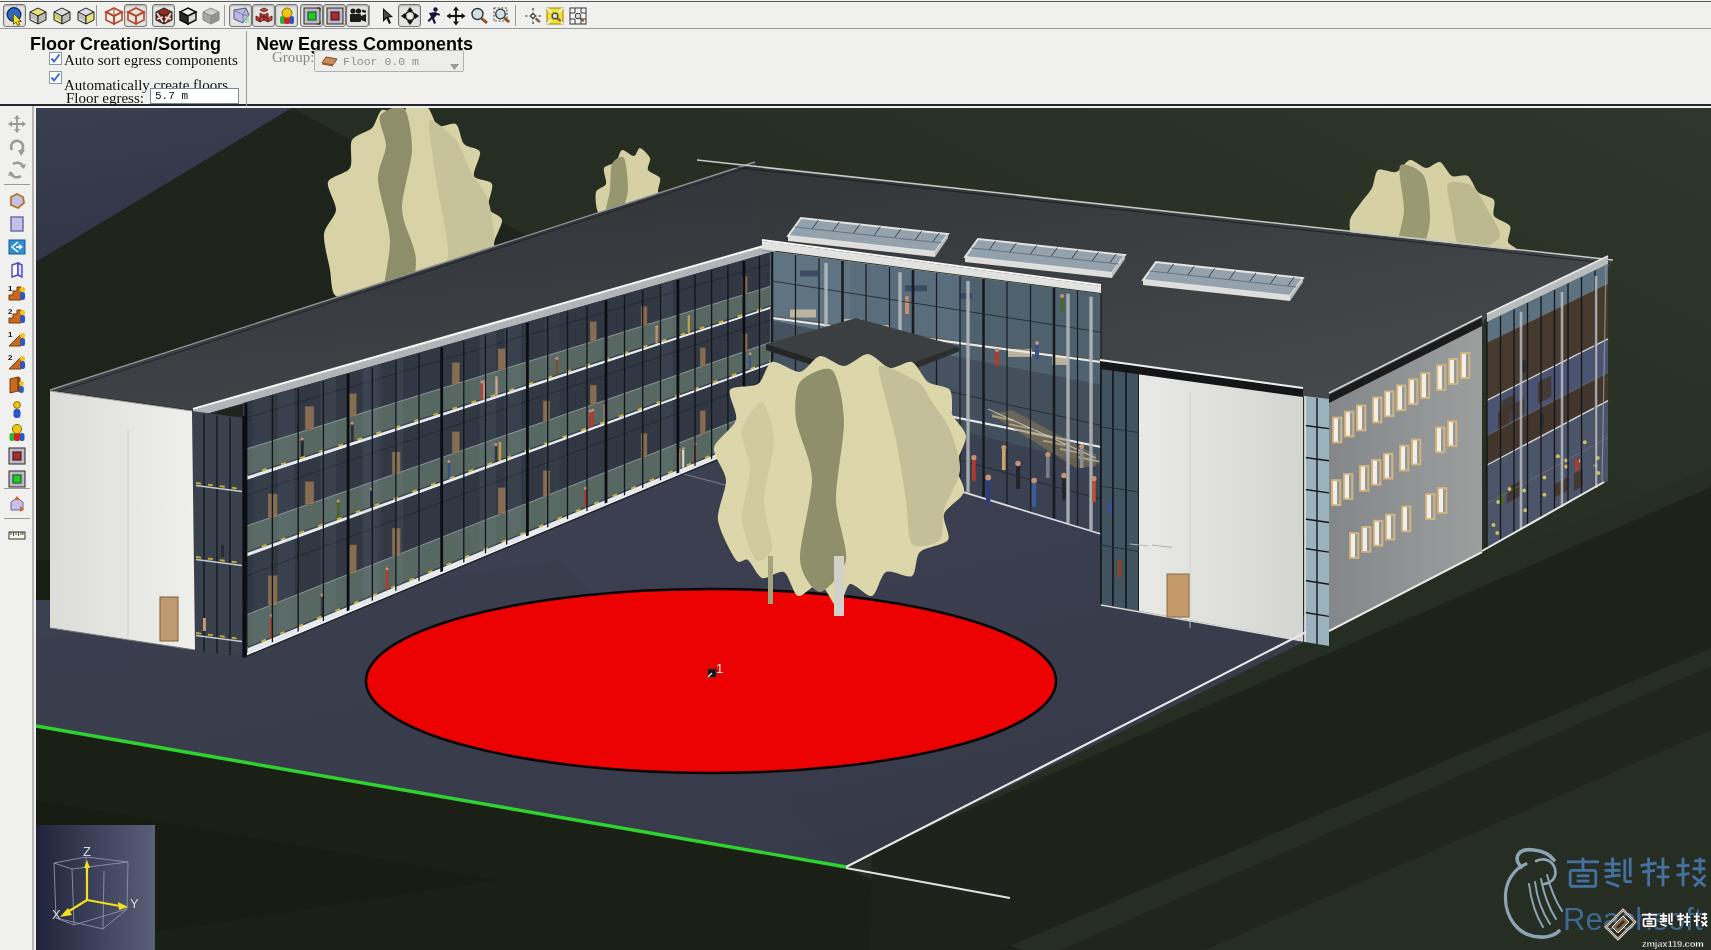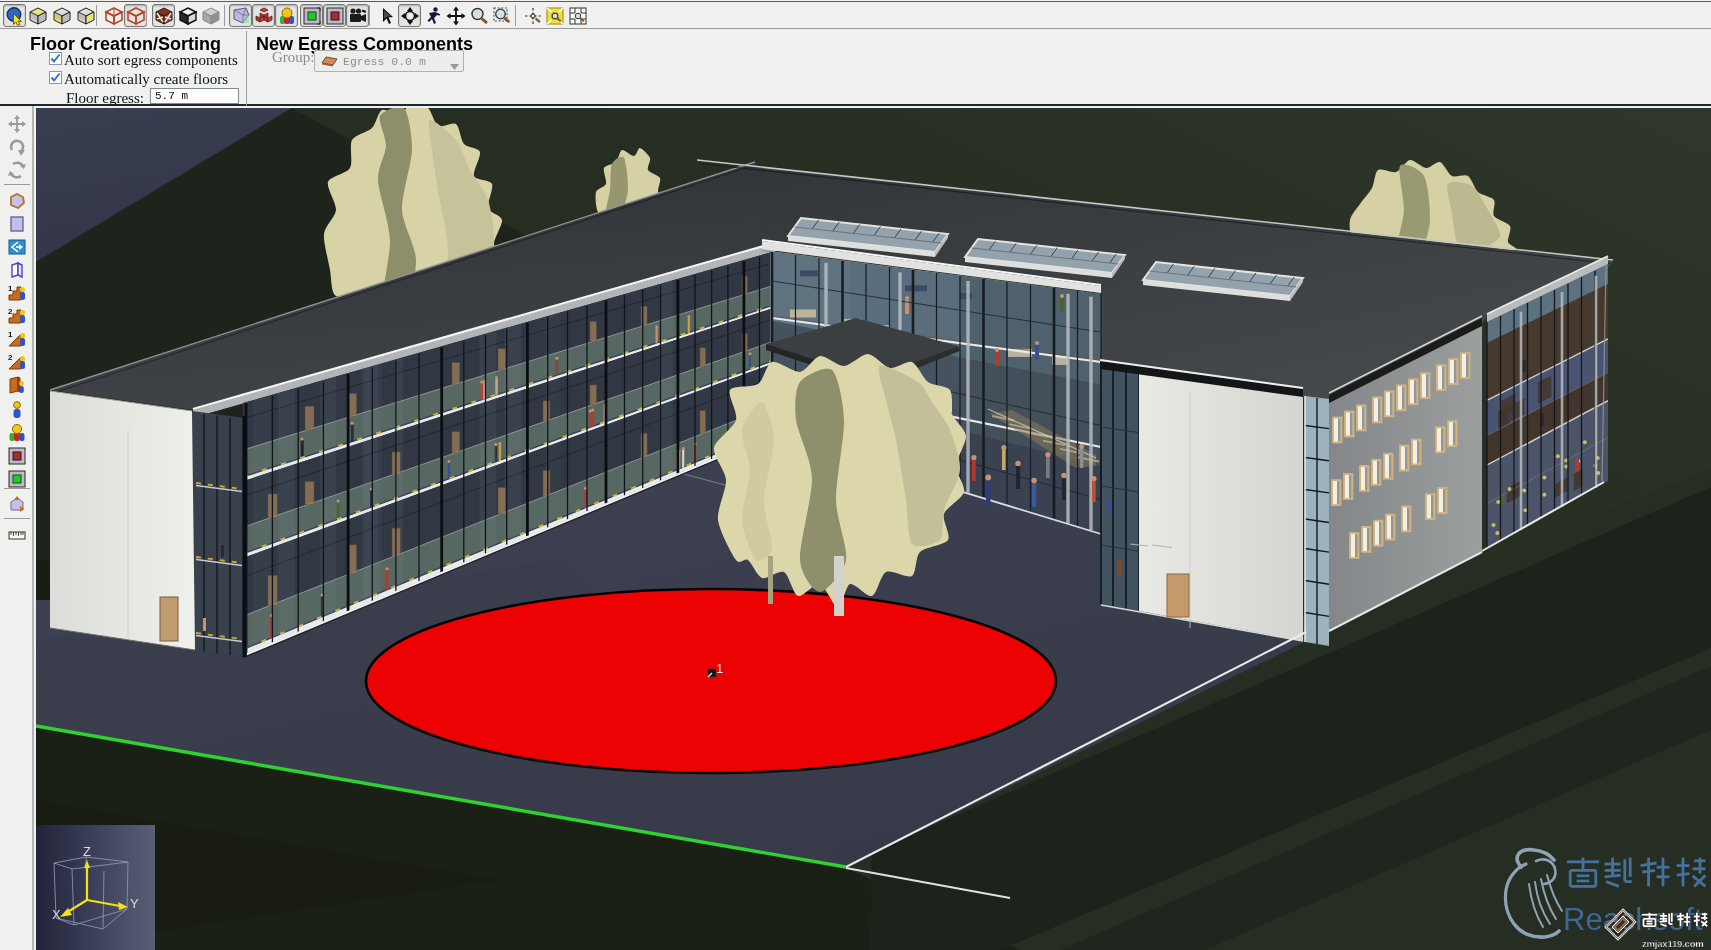--- a/index.html
+++ b/index.html
@@ -946,31 +946,31 @@
 <div class="ptitle" style="left:30px;top:5px">Floor Creation/Sorting</div>
 <div class="cb" style="left:49px;top:22px"><svg width="13" height="13" viewBox="0 0 13 13">
           <rect x="0.5" y="0.5" width="12" height="12" fill="#fdfdfd" stroke="#8a98a8"></rect>
           <path d="M2.5 6.5 L5 9.5 L10.5 2.5" stroke="#3a6ecc" stroke-width="2" fill="none"></path>
         </svg></div>
 <div class="plab" style="left:64px;top:23px">Auto sort egress components</div>
 <div class="cb" style="left:49px;top:41px"><svg width="13" height="13" viewBox="0 0 13 13">
           <rect x="0.5" y="0.5" width="12" height="12" fill="#fdfdfd" stroke="#8a98a8"></rect>
           <path d="M2.5 6.5 L5 9.5 L10.5 2.5" stroke="#3a6ecc" stroke-width="2" fill="none"></path>
         </svg></div>
-<div class="plab" style="left:64px;top:42px">Automatically create floors</div>
+<div class="plab" style="left:64px;top:48px">Automatically create floors</div>
 <div class="plab" style="left:66px;top:61px">Floor egress:</div>
 <div id="fh">5.7 m</div>
 <div class="ptitle" style="left:256px;top:5px">New Egress Components</div>
 <div class="plab" style="left:272px;top:20px;color:#8a8a8a">Group:</div>
 <div id="combo">
         <svg width="17" height="12" viewBox="0 0 17 12">
           <polygon points="1,8 5,2 16,4 12,10" fill="#cd8a5c" stroke="#7a4a22"></polygon>
           <polygon points="1,8 12,10 12,11.5 1,9.5" fill="#a05c32"></polygon>
         </svg>
-        <span>Egress 0.0 m</span>
+        <span>Floor 0.0 m</span>
         <div id="combo-arr"><svg width="9" height="6" viewBox="0 0 9 6">
             <polygon points="0,0 9,0 4.5,6" fill="#9a9a9a"></polygon>
           </svg></div>
       </div>
 <div id="vsep"></div>
 </div>
     <div id="leftbar">
       <div class="lbtn" style="top:7px">
         <svg width="20" height="20" viewBox="0 0 20 20">
           <g stroke="#9a9a9a" stroke-width="1.8">

